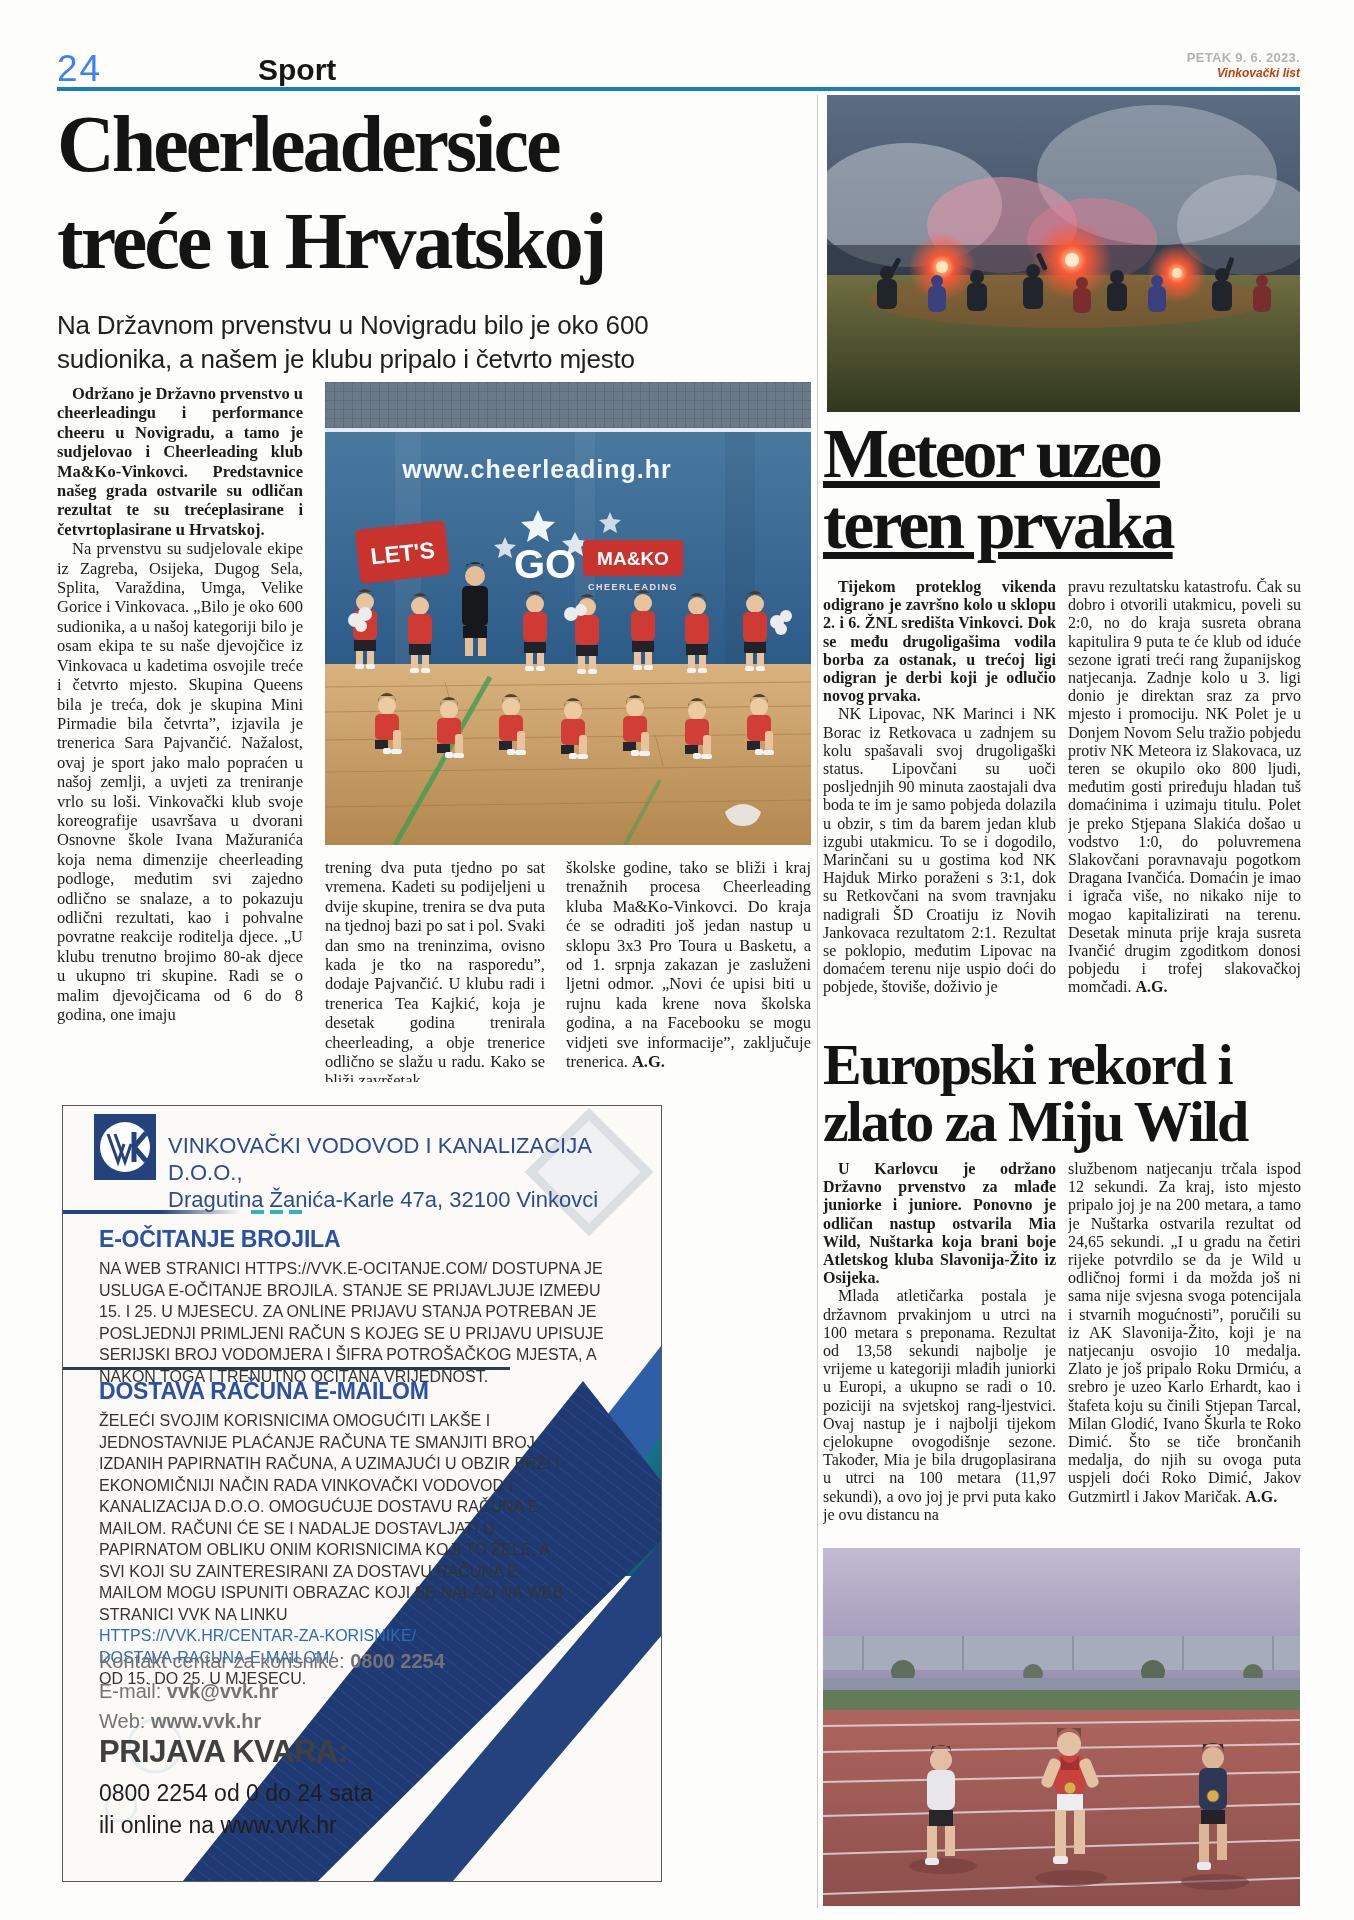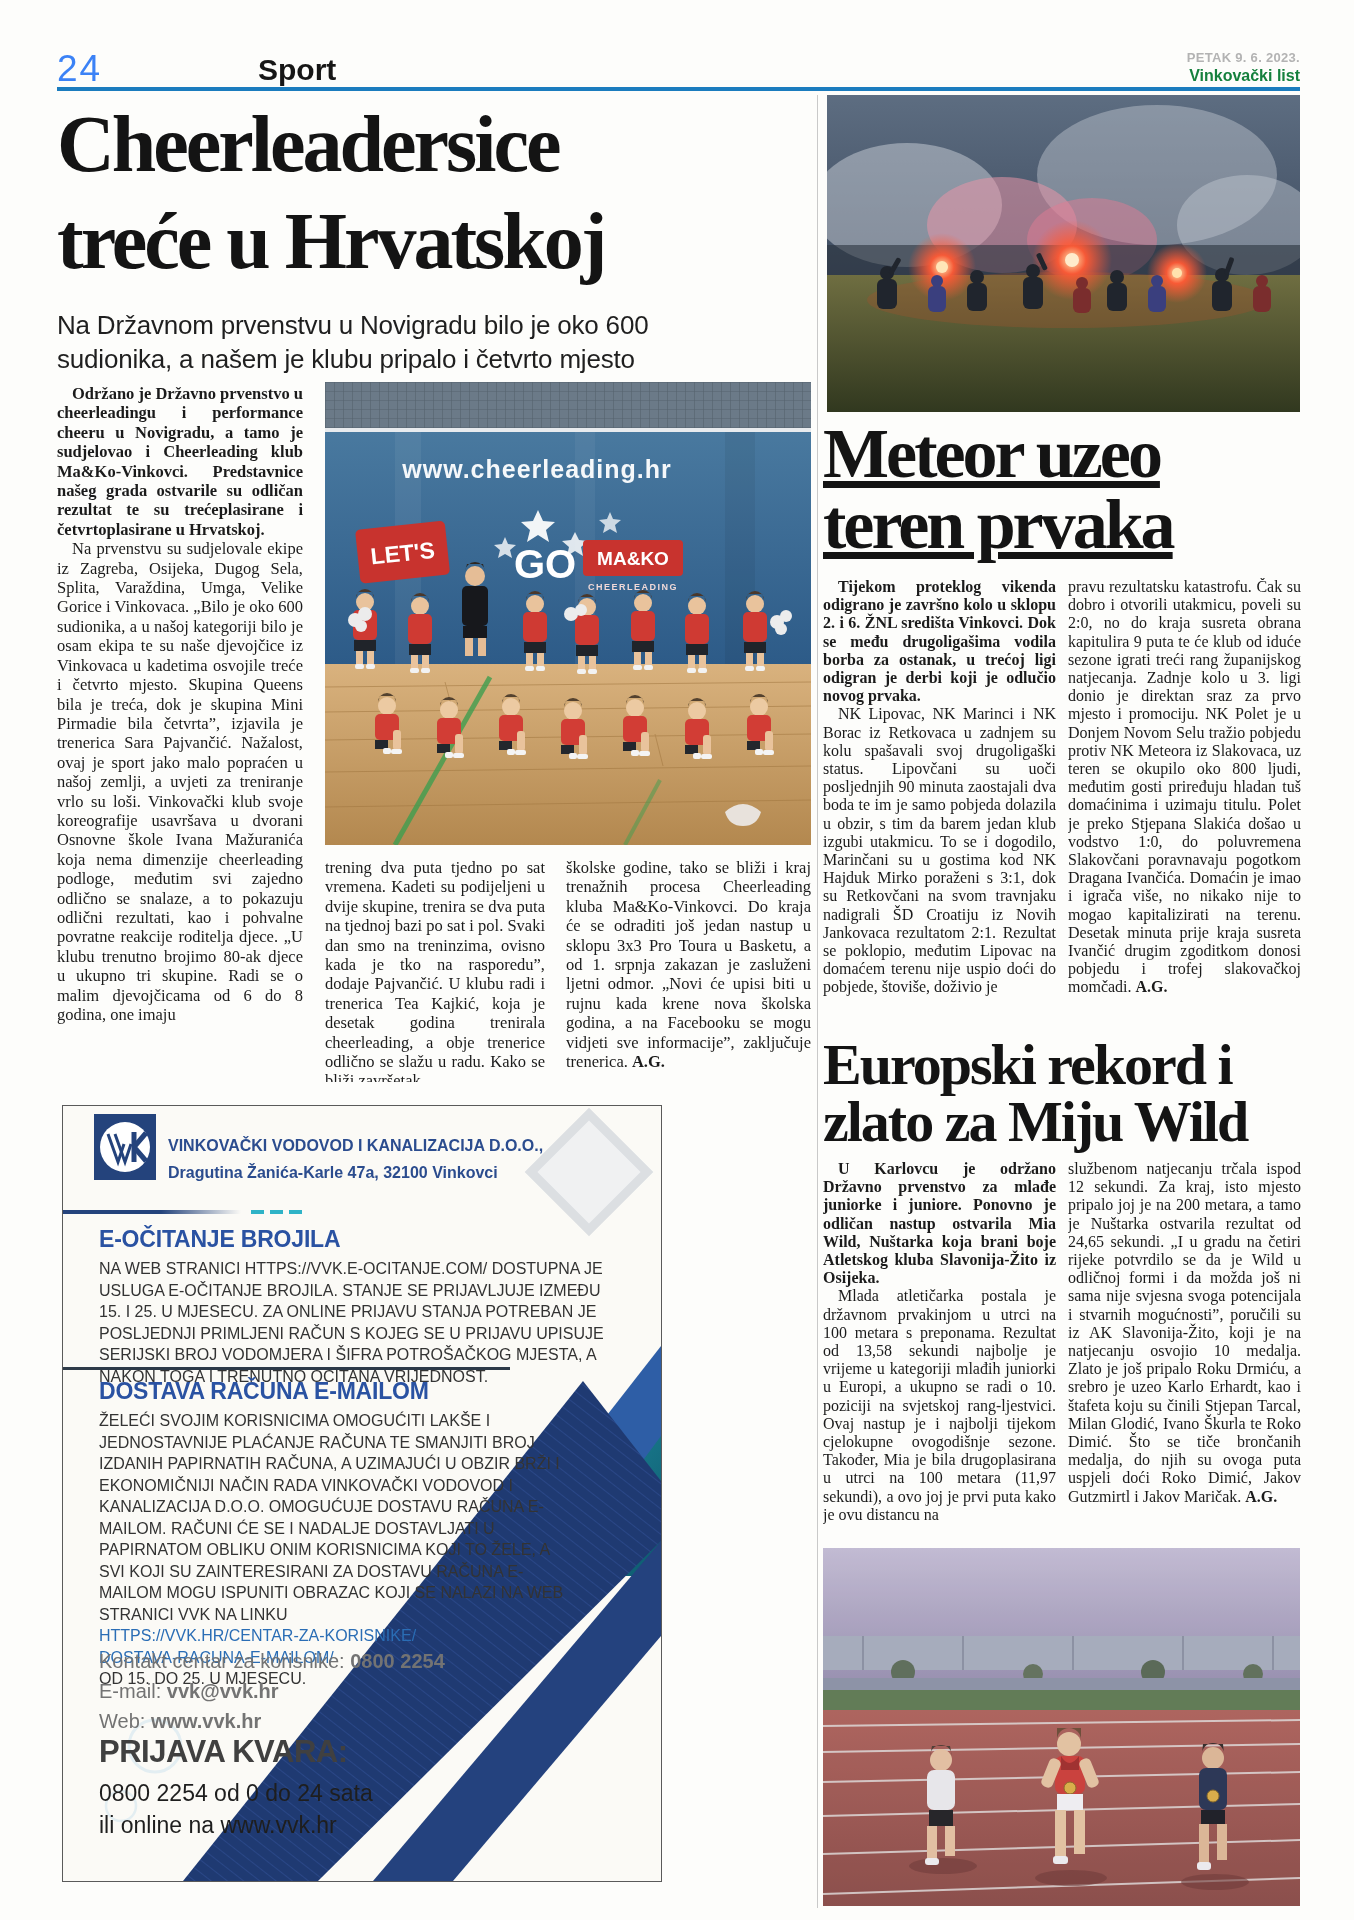--- a/index.html
+++ b/index.html
@@ -6,42 +6,42 @@
   body{
     width:1354px;height:1920px;position:relative;background:#fdfdfb;
     font-family:"Liberation Sans",sans-serif;color:#1c1c1c;overflow:hidden;
   }
   .abs{position:absolute;}
   
   .pagenum{left:57px;top:48px;font-size:37px;font-weight:400;color:#3b82f6;letter-spacing:2px;}
   .section{left:258px;top:53px;font-size:30px;font-weight:700;color:#161616;}
   .issue{right:54px;top:50px;text-align:right;line-height:1.25;}
   .issue .date{font-size:13px;font-weight:700;color:#b3b3b3;letter-spacing:.3px;}
-  .issue .pub{font-size:16px;font-weight:700;color:#15803d;}
+  .issue .pub{font-size:12px;font-weight:700;color:#c2410c;font-style:italic;}
   .toprule{left:57px;top:87px;width:1243px;height:4px;background:#1b7cbe;}
   .vrule{left:817px;top:95px;width:1px;height:1813px;background:#c9c9c9;}
   .bigtitle{font-family:"Liberation Serif","DejaVu Serif",serif;font-weight:700;color:#141414;}
   .cheer-title{left:57px;top:96px;font-size:80px;line-height:97px;letter-spacing:-3px;}
   .meteor-title{left:823px;top:418px;font-size:70px;line-height:71px;letter-spacing:-3px;text-decoration:underline;}
   .wild-title{left:823px;top:1036px;font-size:58px;line-height:57px;letter-spacing:-2px;}
   .subtitle{left:57px;top:308px;font-size:26px;line-height:34px;color:#1f1f1f;letter-spacing:-.2px;font-weight:400;}
   
   .col{position:absolute;text-align:justify;color:#1b1b1b;overflow:hidden;}
   .cheer-col{font:16.5px/19.4px "Liberation Serif","DejaVu Serif",serif;}
   .right-col{font:16px/18.2px "Liberation Serif","DejaVu Serif",serif;}
   .col p{margin:0;}
   .col p.ind{text-indent:15px;}
   .col p.intro{font-weight:700;text-indent:15px;}
   .sig{font-weight:700;}
   
   .photo{position:absolute;display:block;}
   
   .ad{left:62px;top:1105px;width:598px;height:775px;background:#fbfaf6;border:1px solid #5a5a5a;overflow:hidden;}
   .ad .layer{position:absolute;left:0;top:0;}
-  .ad-company{left:105px;top:26px;font-size:16px;line-height:27px;color:#2b4c8e;font-weight:700;z-index:2;}
+  .ad-company{left:105px;top:26px;font-size:22px;line-height:27px;color:#2b4c8e;font-weight:400;z-index:2;}
   .ad-gradrule{left:0;top:104px;width:178px;height:4px;z-index:2;
     background:linear-gradient(to right,#24437c 0%,#24437c 55%,rgba(36,67,124,0) 100%);}
   .dashes{left:188px;top:104px;z-index:2;display:flex;gap:6px;}
   .dashes i{display:block;width:13px;height:4px;background:#2fb3c7;}
   .ad-h{position:absolute;left:36px;font-size:23px;font-weight:700;color:#2a52a2;letter-spacing:-.2px;z-index:2;}
   .ad-p{position:absolute;left:36px;font-size:16px;line-height:21.5px;color:#333;z-index:2;}
   .ad-rule2{left:0;top:261px;width:447px;height:3px;background:#2e3b49;z-index:2;}
   .ad-link{color:#2a6db5;}
   .ad-contact{position:absolute;left:36px;top:540px;font-size:20px;line-height:30px;color:#737373;z-index:2;}
   .ad-contact b{font-weight:700;}

